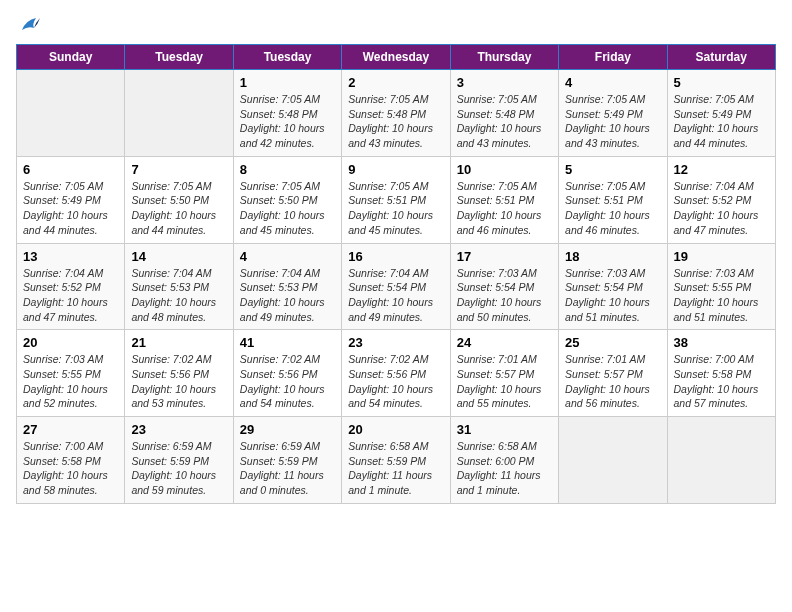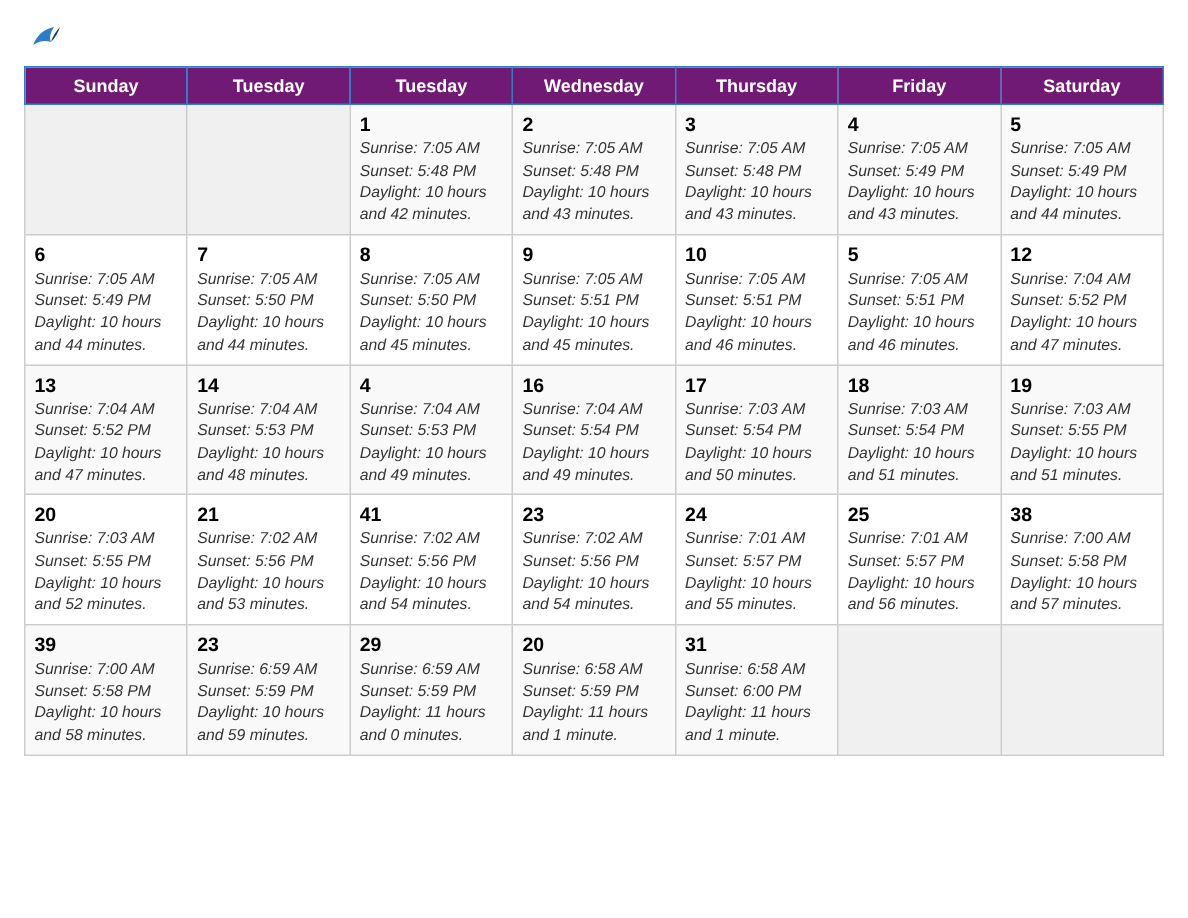--- a/index.html
+++ b/index.html
@@ -272,21 +272,21 @@
         </td>
         <td>
           <span class="day-number">38</span>
           <div class="day-info" style="white-space: pre-line;">Sunrise: 7:00 AM
 Sunset: 5:58 PM
 Daylight: 10 hours and 57 minutes.</div>
         </td>
       </tr>
       <tr>
         <td>
-          <span class="day-number">39</span>
+          <span class="day-number">27</span>
           <div class="day-info" style="white-space: pre-line;">Sunrise: 7:00 AM
 Sunset: 5:58 PM
 Daylight: 10 hours and 58 minutes.</div>
         </td>
         <td>
           <span class="day-number">23</span>
           <div class="day-info" style="white-space: pre-line;">Sunrise: 6:59 AM
 Sunset: 5:59 PM
 Daylight: 10 hours and 59 minutes.</div>
         </td>

